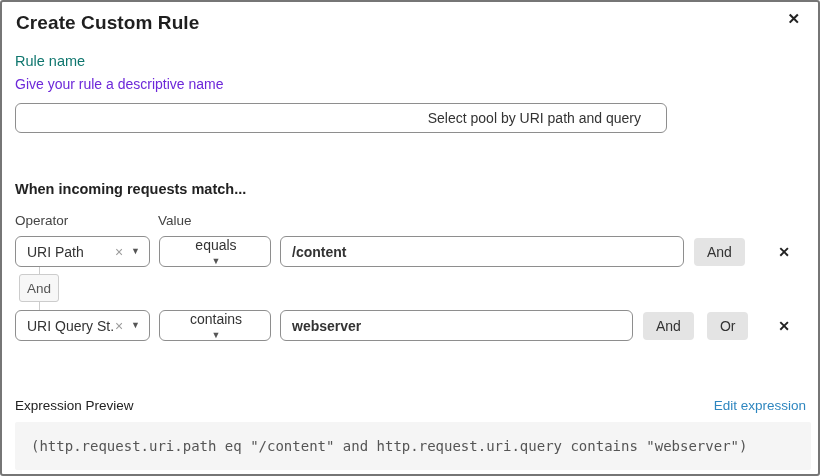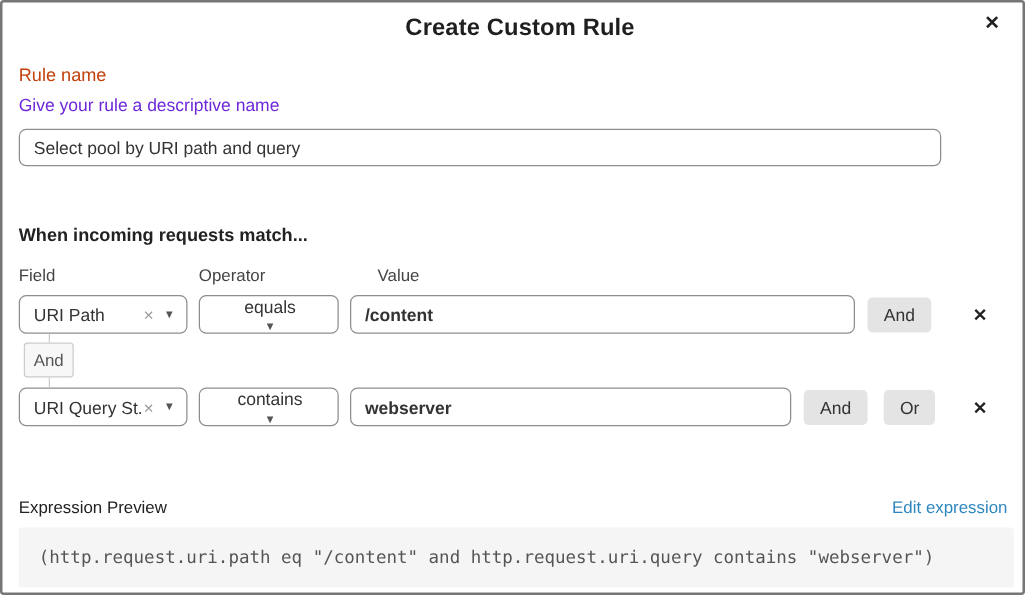--- a/index.html
+++ b/index.html
@@ -10,21 +10,21 @@
     position: relative;
     width: 820px;
     height: 476px;
     background: #fff;
     border: 2px solid #767676;
     border-radius: 3px;
     overflow: hidden;
   }
 
   
-  .dialog-header { padding: 10px 16px 0 28px; text-align: center; }
+  .dialog-header { padding: 10px 16px 0 14px; }
   .dialog-title {
     font-size: 19px;
     font-weight: bold;
     color: #1f1f1f;
     letter-spacing: 0.1px;
   }
   .close-btn {
     position: absolute;
     top: 7px;
     right: 14px;
@@ -35,39 +35,40 @@
     color: #222;
     cursor: pointer;
     padding: 2px 4px;
     line-height: 1;
   }
 
   
   .rule-name-block { margin: 19px 12px 0 13px; }
   .field-label {
     font-size: 14.5px;
-    color: #c2410c;
+    color: #0f766e;
     margin-bottom: 7px;
   }
   .helper-text {
     font-size: 14px;
     color: #6d28d9;
     margin-bottom: 11px;
   }
   .text-input {
-    width: 738px;
+    width: 652px;
     height: 30px;
     border: 1px solid #8e8e8e;
     border-radius: 6px;
-    padding: 0 11px;
+    padding: 0 25px;
     font-size: 14px;
     color: #333;
     font-family: "Liberation Sans", "DejaVu Sans", sans-serif;
     outline: none;
     background: #fff;
+    text-align: right;
   }
 
   
   .match-section { margin: 48px 12px 0 13px; }
   .match-heading {
     font-size: 14.5px;
     font-weight: bold;
     color: #222;
   }
   .col-headers {
@@ -231,21 +232,20 @@
   <div class="rule-name-block">
     <div class="field-label">Rule name</div>
     <div class="helper-text">Give your rule a descriptive name</div>
     <input class="text-input" type="text" value="Select pool by URI path and query" style="">
   </div>
 
   <div class="match-section">
     <div class="match-heading">When incoming requests match...</div>
 
     <div class="col-headers">
-      <div class="col-field">Field</div>
       <div class="col-operator">Operator</div>
       <div class="col-value">Value</div>
     </div>
 
     <div class="cond-row">
       <div class="select-box select-field">
         <span class="select-label">URI Path</span>
         <span class="clear-x">×</span>
         <span class="caret">▼</span>
       </div>

